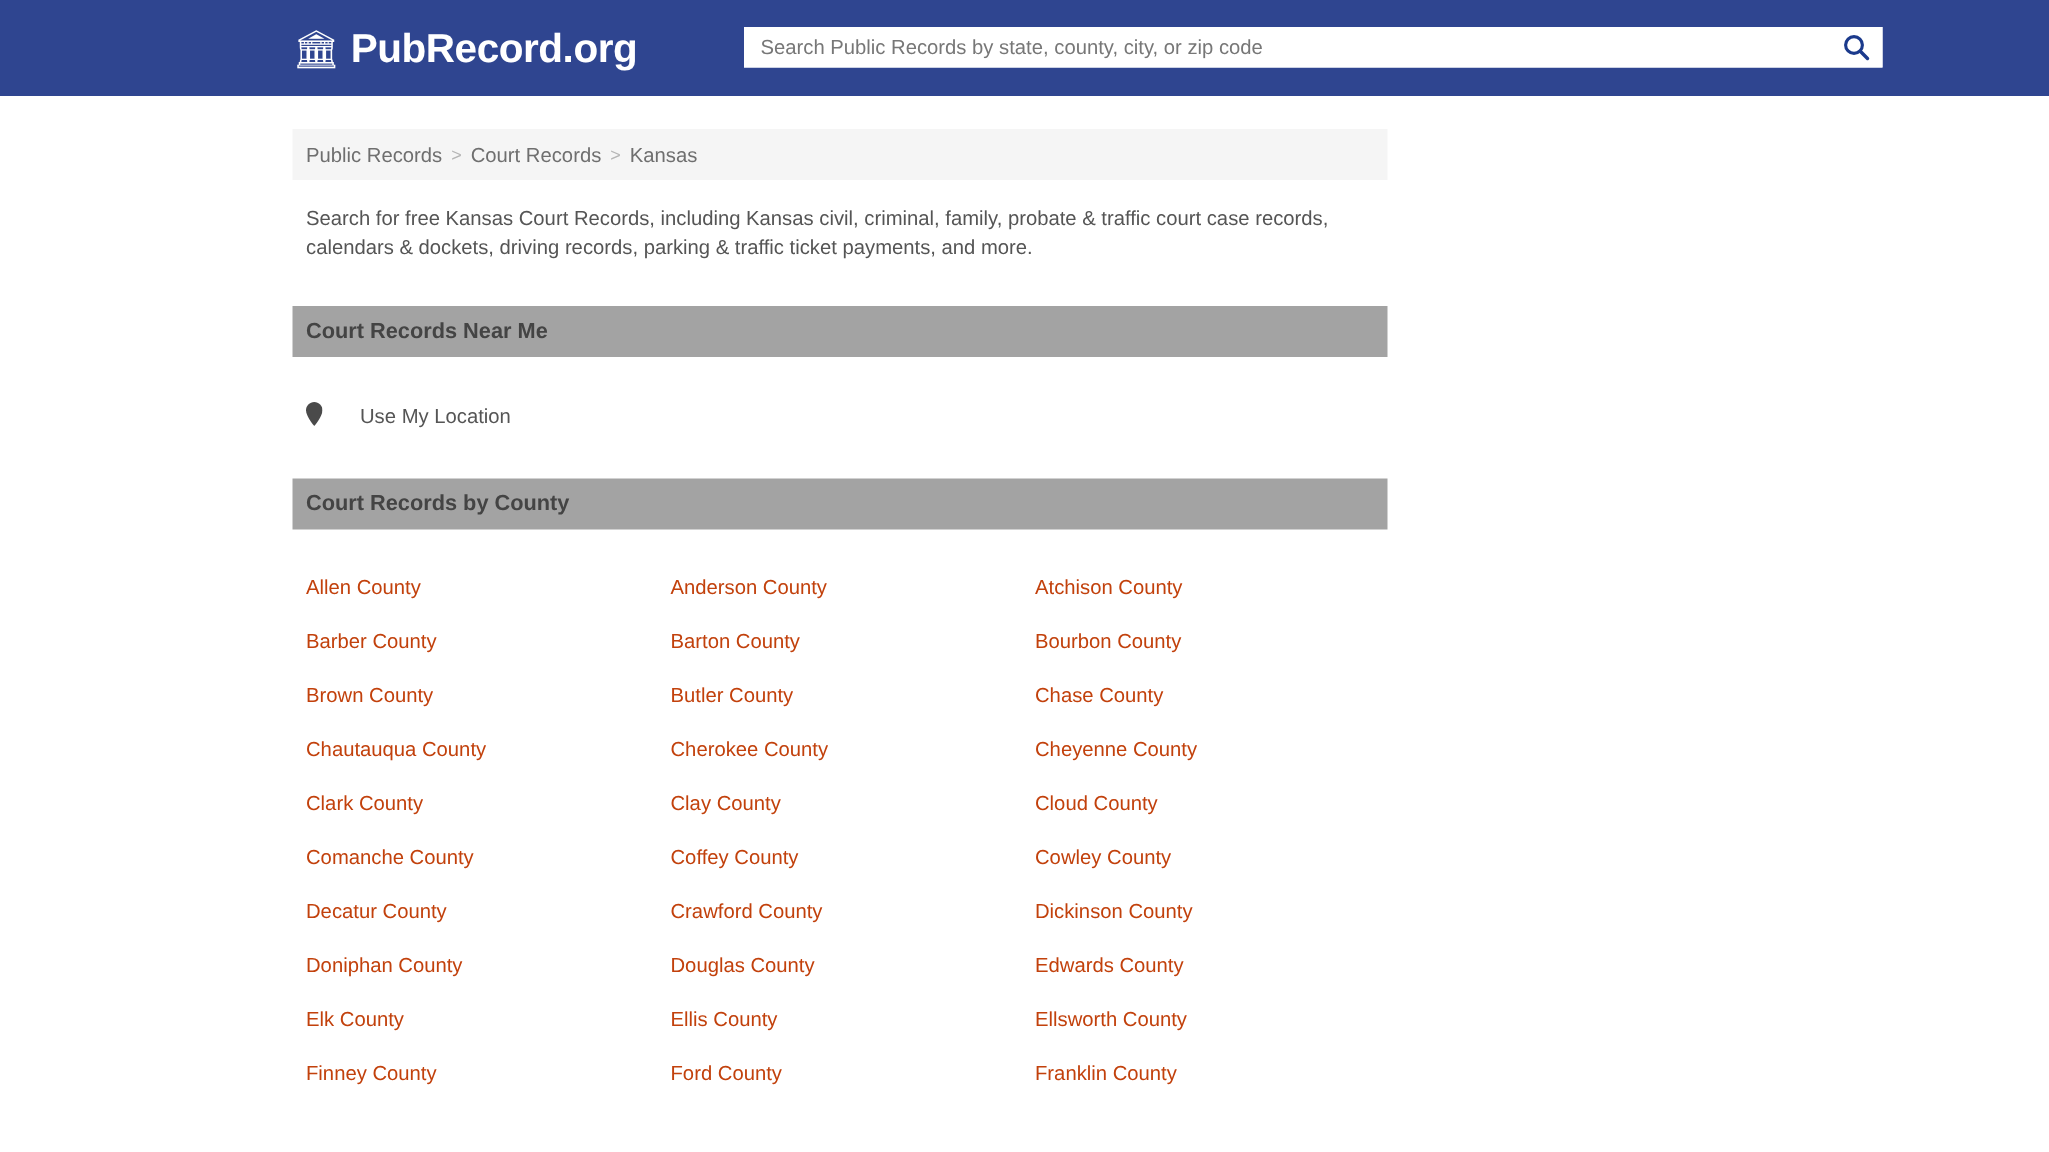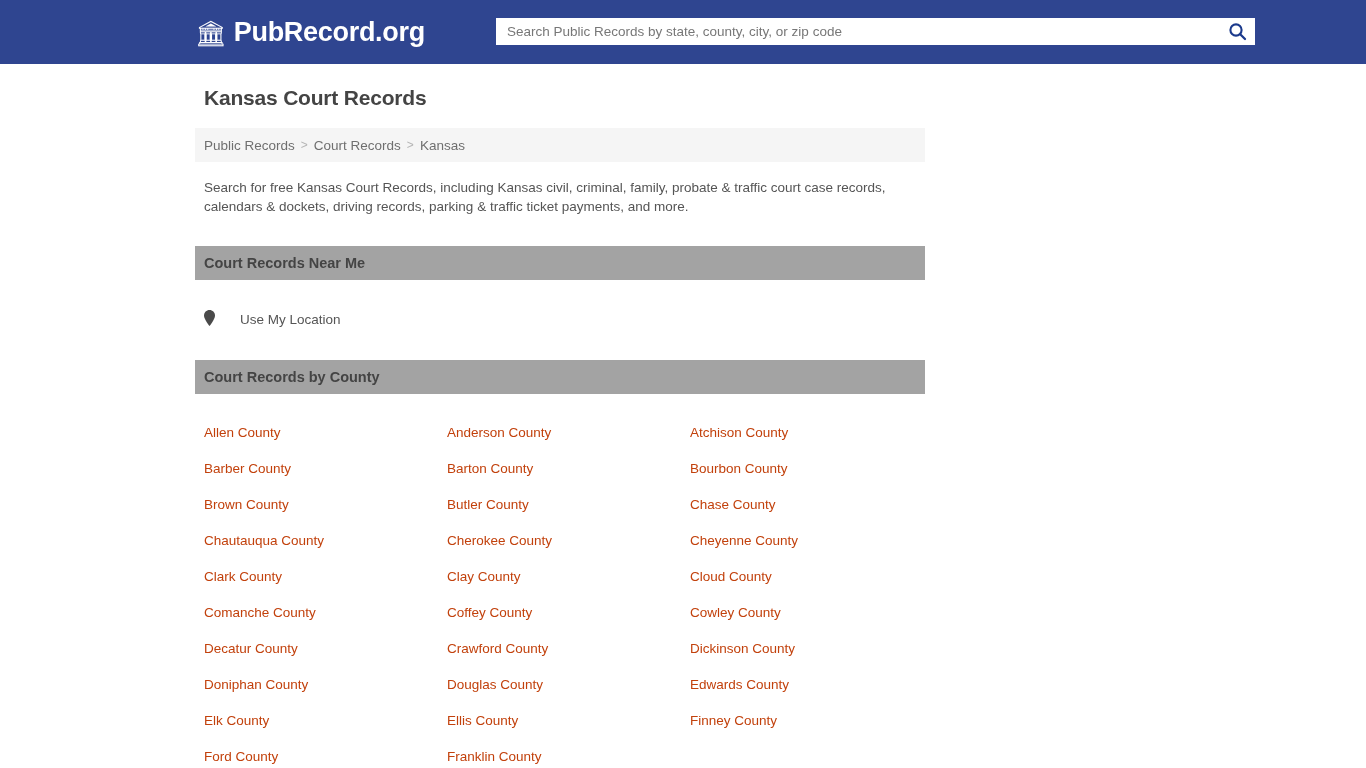--- a/index.html
+++ b/index.html
@@ -210,21 +210,20 @@
   <button class="menu-btn">
     <span></span>
     <span></span>
     <span></span>
   </button>
 
 </header>
 
 <main class="content">
 
-  <h1 class="page-title">Kansas Court Records</h1>
 
   <nav class="breadcrumb">
     <a href="#">Public Records</a>
     <span class="sep">&gt;</span>
     <a href="#">Court Records</a>
     <span class="sep">&gt;</span>
     <span class="current">Kansas</span>
   </nav>
 
   <p class="page-desc">Search for free Kansas Court Records, including Kansas civil, criminal, family, probate &amp; traffic court case records, calendars &amp; dockets, driving records, parking &amp; traffic ticket payments, and more.</p>
@@ -264,18 +263,19 @@
       <a href="#" class="county-link">Coffey County</a>
       <a href="#" class="county-link">Cowley County</a>
       <a href="#" class="county-link">Decatur County</a>
       <a href="#" class="county-link">Crawford County</a>
       <a href="#" class="county-link">Dickinson County</a>
       <a href="#" class="county-link">Doniphan County</a>
       <a href="#" class="county-link">Douglas County</a>
       <a href="#" class="county-link">Edwards County</a>
       <a href="#" class="county-link">Elk County</a>
       <a href="#" class="county-link">Ellis County</a>
+      <a href="#" class="county-link">Ellsworth County</a>
       <a href="#" class="county-link">Finney County</a>
       <a href="#" class="county-link">Ford County</a>
       <a href="#" class="county-link">Franklin County</a>
     </div>
 
 </main>
 
 </body></html>

